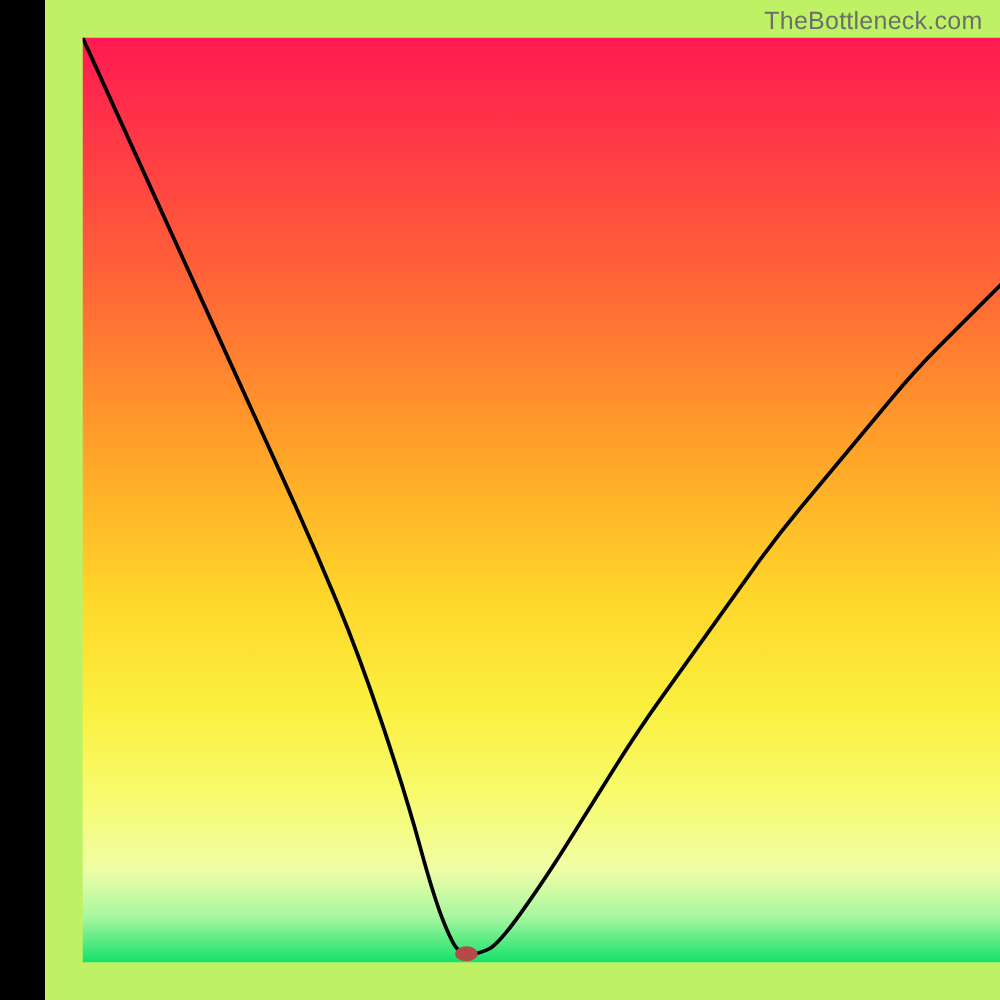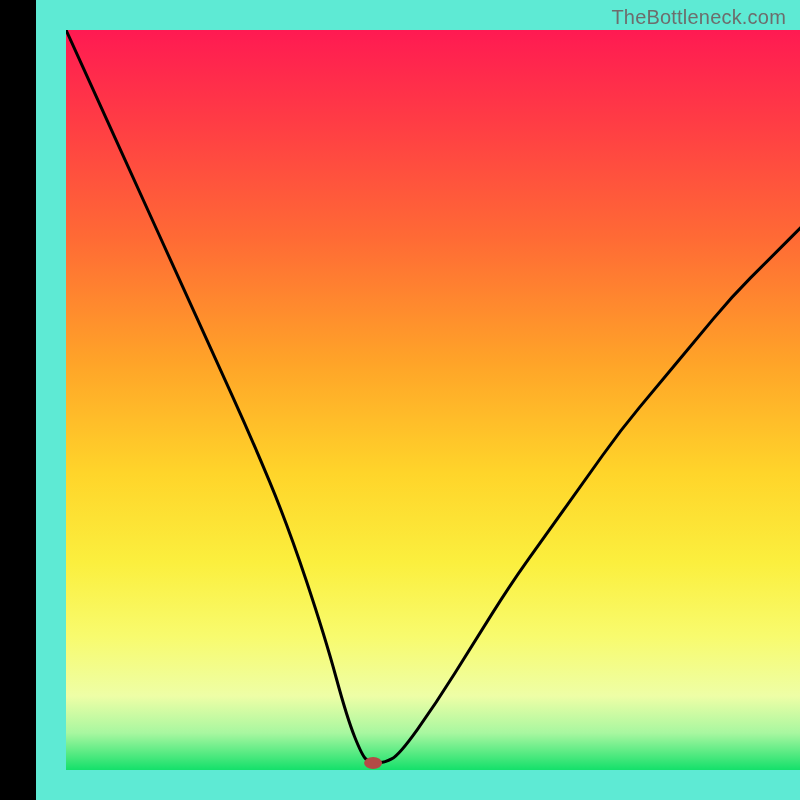--- a/index.html
+++ b/index.html
@@ -7,21 +7,21 @@
     padding: 0;
     width: 800px;
     height: 800px;
     background: #000;
     font-family: Arial, Helvetica, sans-serif;
     overflow: hidden;
   }
   .frame {
     position: absolute;
     inset: 0;
-    background: #5eead4;
+    background: #bef264;
     margin-left: 36px;
   }
   .plot-area {
     position: absolute;
     left: 30px;
     top: 30px;
     width: 740px;
     height: 740px;
     overflow: hidden;
   }

